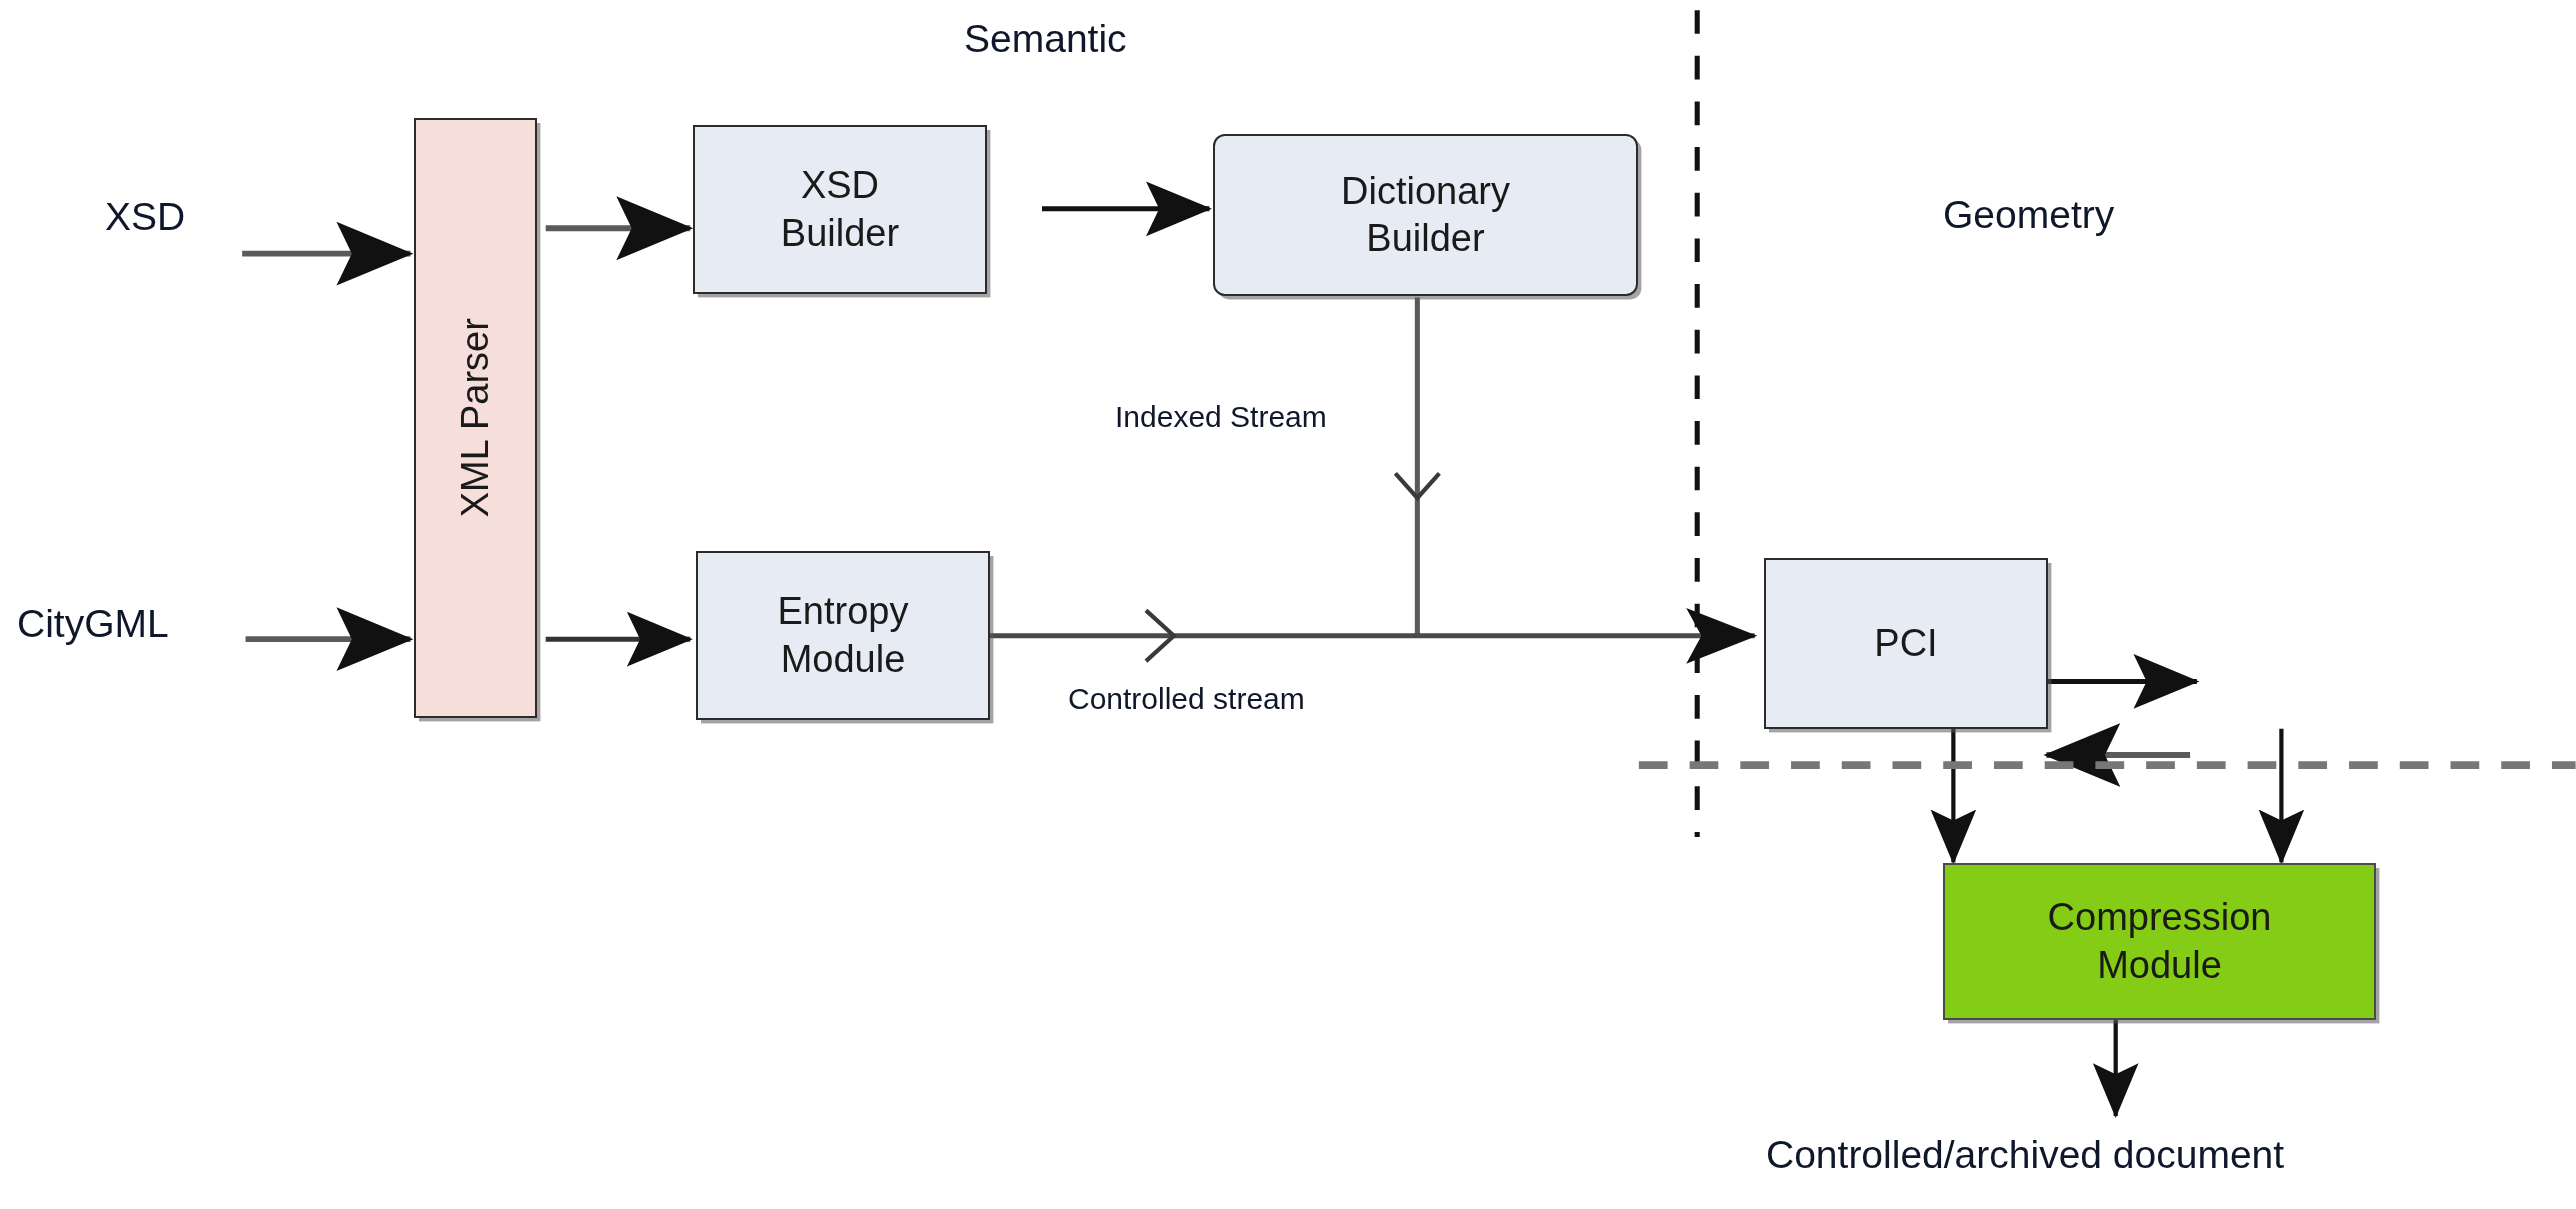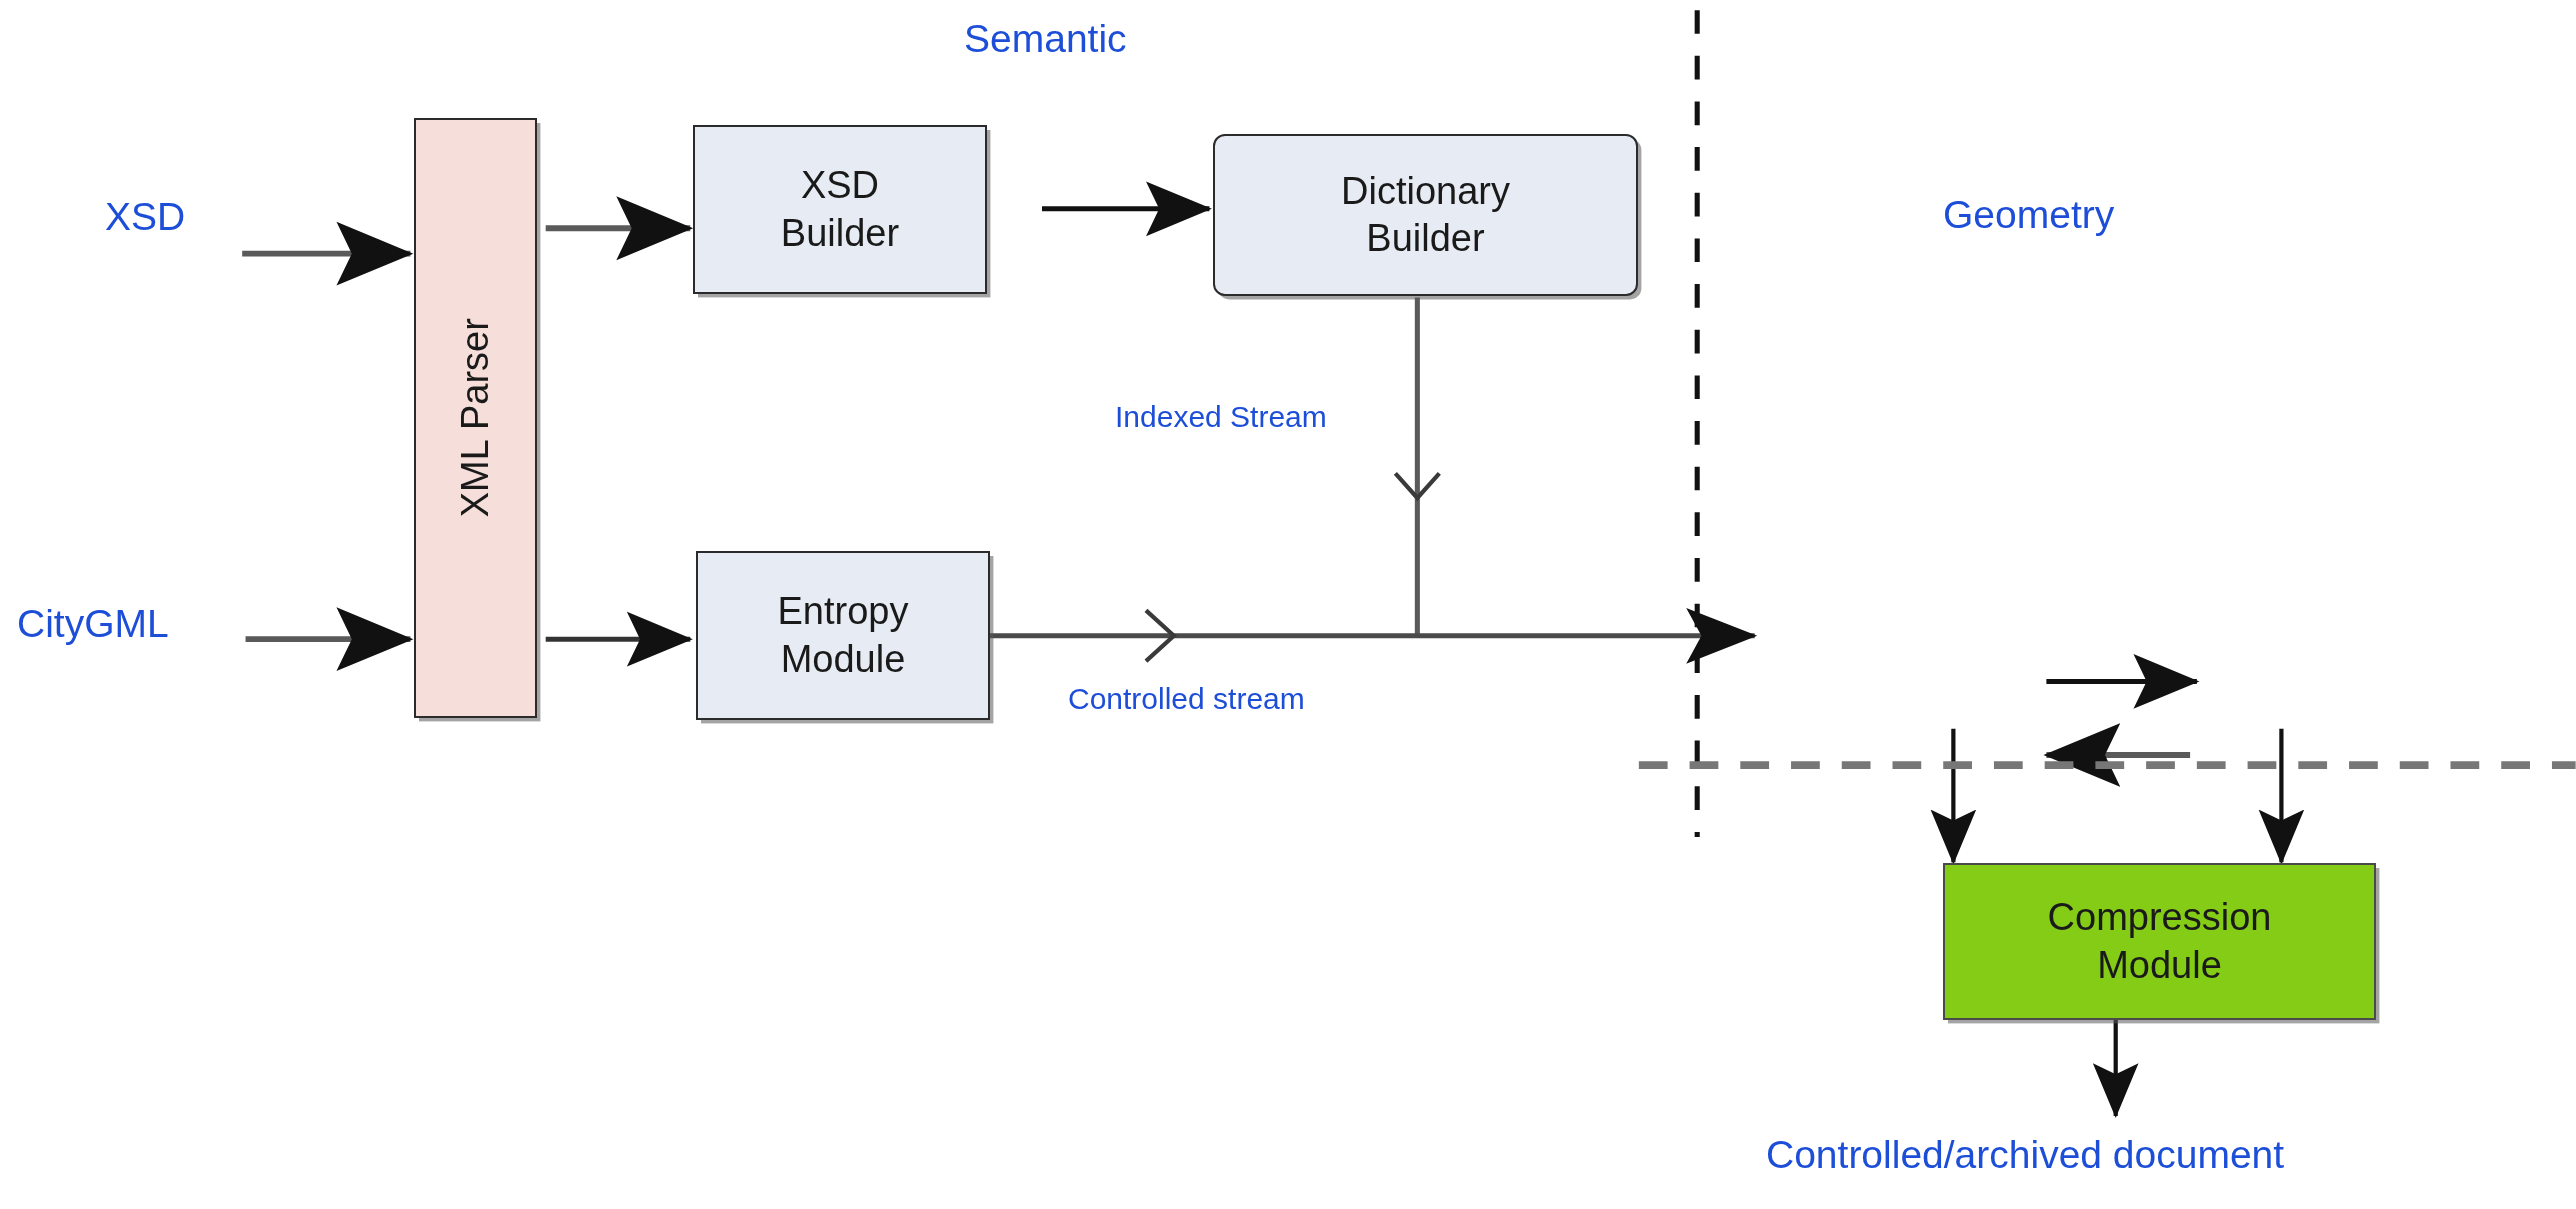--- a/index.html
+++ b/index.html
@@ -50,21 +50,21 @@
   .node-label {
     white-space: pre-line;
     pointer-events: none;
   }
   .vertical-node .node-label {
     transform: rotate(-90deg);
     white-space: nowrap;
   }
   .free-text {
     position: absolute;
-    color: #1d4ed8;
+    color: #0f172a;
     white-space: nowrap;
   }
   .t-large  { font-size: 39px; }
   .t-node   { font-size: 38px; }
   .t-stream { font-size: 30px; }
 </style>
 </head>
 <body>
 
 <div id="stage">
@@ -136,20 +136,23 @@
   <div class="node node-blue" style="left:1213px; top:134px; width:425px; height:162px;border-radius:12px;">
     <span class="node-label t-node">Dictionary
 Builder</span>
   </div>
 
   <div class="node node-blue" style="left:696px; top:551px; width:294px; height:169px;">
     <span class="node-label t-node">Entropy
 Module</span>
   </div>
 
+  <div class="node node-blue" style="left:1764px; top:558px; width:284px; height:171px;">
+    <span class="node-label t-node">PCI</span>
+  </div>
 
 
   <div class="node node-orange" style="left:1899px; top:863px; width:433px; height:157px;">
     <span class="node-label t-node">Compression
 Module</span>
   </div>
 
   <div class="free-text t-stream" style="left:1115px; top:400px;">Indexed Stream</div>
 
   <div class="free-text t-stream" style="left:1044px; top:682px;margin-left:24px;">Controlled stream</div>

